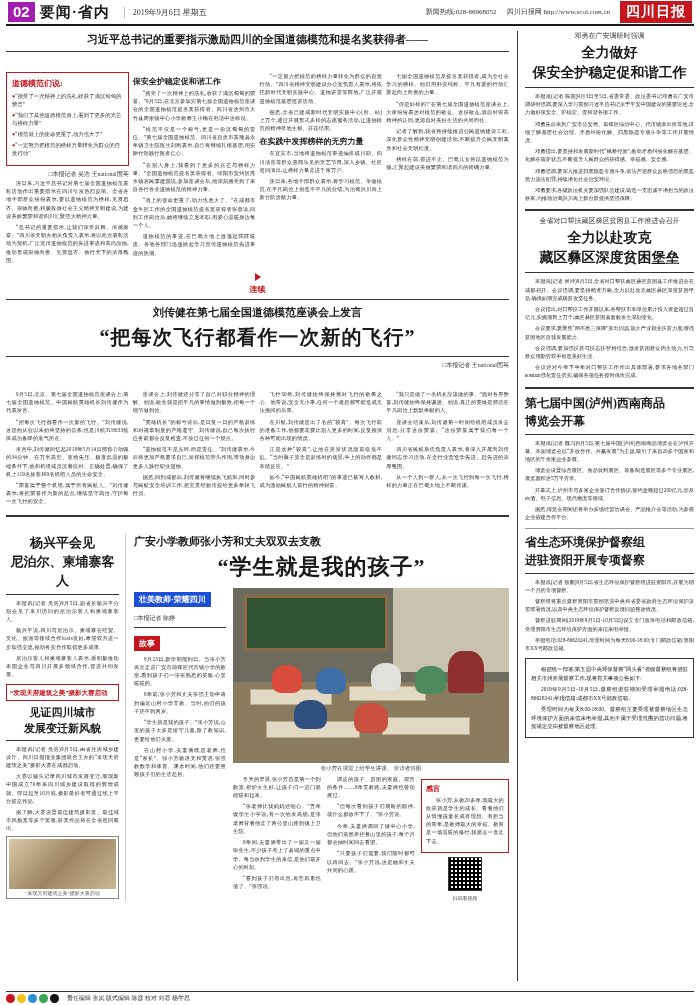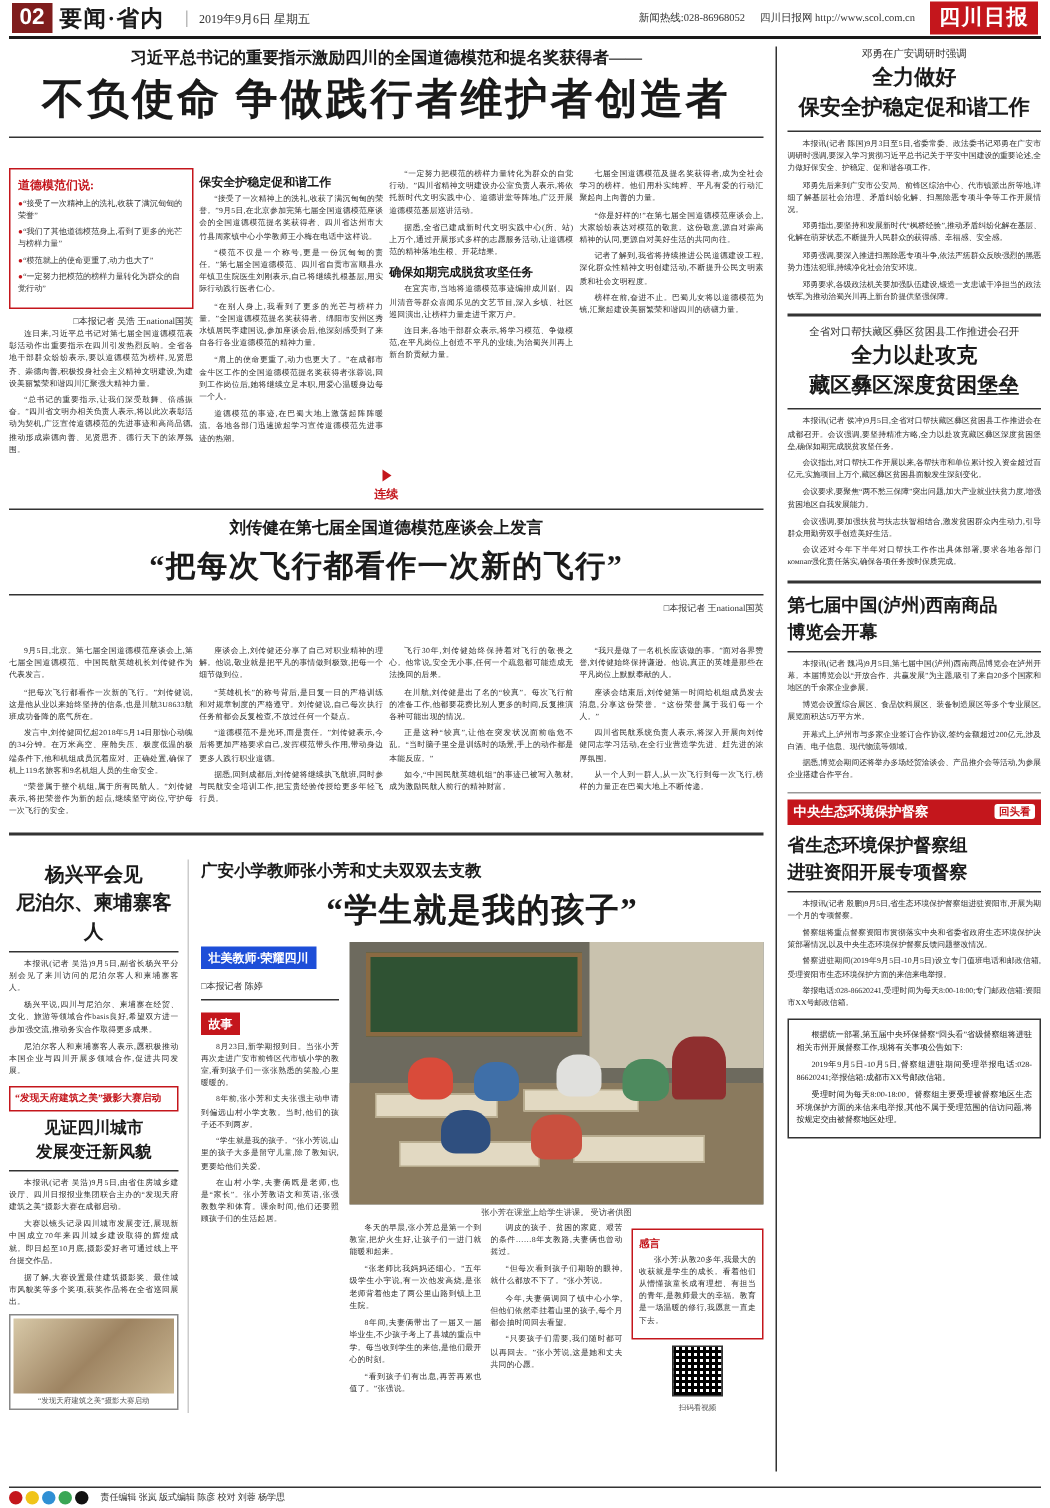--- a/index.html
+++ b/index.html
@@ -12,21 +12,21 @@
   }
   .page { width: 700px; height: 1005px; position: relative; padding: 0 6px; }
 
   
   .masthead {
     display: flex; align-items: center;
     height: 26px; border-bottom: 2px solid #1a1a1a;
     padding: 0 2px;
   }
   .pagenum {
-    background: #7f1d1d; color: #fff;
+    background: #a21caf; color: #fff;
     font-weight: bold; font-size: 15px;
     padding: 1px 5px; line-height: 18px;
     margin-right: 5px;
     font-family: "Liberation Sans", sans-serif;
   }
   .section-title { font-size: 15px; font-weight: bold; letter-spacing: 1px; margin-right: 14px; }
   .date-line { font-size: 8px; color: #333; border-left: 1px solid #bbb; padding-left: 8px; }
   .masthead-spacer { flex: 1; }
   .hotline { font-size: 7px; color: #333; margin-right: 10px; }
   .weburl { font-size: 7px; color: #333; margin-right: 10px; }
@@ -155,21 +155,20 @@
     <div class="weburl">四川日报网 http://www.scol.com.cn</div>
     <div class="logo-box">四川日报</div>
   </div>
 
   <div class="body-wrap">
 
     <div class="left-col">
 
       <div>
         <div class="kicker">习近平总书记的重要指示激励四川的全国道德模范和提名奖获得者——</div>
-        <div class="headline-main">不负使命  争做践行者维护者创造者</div>
         <div class="rule-thin"></div>
 
         <div class="lead-cols">
           <div class="col">
             <div class="quote-box">
               <div class="quote-title">道德模范们说:</div>
               <div class="quote-item"><span class="bullet-red">●</span><span>“接受了一次精神上的洗礼,收获了满沉甸甸的荣誉”</span></div>
               <div class="quote-item"><span class="bullet-red">●</span><span>“我们了其他道德模范身上,看到了更多的光芒与榜样力量”</span></div>
               <div class="quote-item"><span class="bullet-red">●</span><span>“模范就上的使命更重了,动力也大了”</span></div>
               <div class="quote-item"><span class="bullet-red">●</span><span>“一定努力把模范的榜样力量转化为群众的自觉行动”</span></div>
@@ -190,21 +189,21 @@
               <p>“肩上的使命更重了,动力也更大了。”在成都市金牛区工作的全国道德模范提名奖获得者张蓉说,回到工作岗位后,她将继续立足本职,用爱心温暖身边每一个人。</p>
               <p>道德模范的事迹,在巴蜀大地上激荡起阵阵暖流。各地各部门迅速掀起学习宣传道德模范先进事迹的热潮。</p>
             </div>
           </div>
 
           <div class="col">
             <div class="ptxt">
               <p>“一定努力把模范的榜样力量转化为群众的自觉行动。”四川省精神文明建设办公室负责人表示,将依托新时代文明实践中心、道德讲堂等阵地,广泛开展道德模范基层巡讲活动。</p>
               <p>据悉,全省已建成新时代文明实践中心(所、站)上万个,通过开展形式多样的志愿服务活动,让道德模范的精神落地生根、开花结果。</p>
             </div>
-            <div class="sub-h">确保如期完成脱贫攻坚任务</div>
+            <div class="sub-h">在实践中发挥榜样的无穷力量</div>
             <div class="ptxt">
               <p>在宜宾市,当地将道德模范事迹编排成川剧、四川清音等群众喜闻乐见的文艺节目,深入乡镇、社区巡回演出,让榜样力量走进千家万户。</p>
               <p>连日来,各地干部群众表示,将学习模范、争做模范,在平凡岗位上创造不平凡的业绩,为治蜀兴川再上新台阶贡献力量。</p>
             </div>
           </div>
 
           <div class="col">
             <div class="ptxt">
               <p>七届全国道德模范及提名奖获得者,成为全社会学习的榜样。他们用朴实纯粹、平凡有爱的行动汇聚起向上向善的力量。</p>
               <p>“你是好样的!”在第七届全国道德模范座谈会上,大家纷纷表达对模范的敬意。这份敬意,源自对崇高精神的认同,更源自对美好生活的共同向往。</p>
@@ -404,24 +403,20 @@
           <p>本报讯(记者 魏冯)9月5日,第七届中国(泸州)西南商品博览会在泸州开幕。本届博览会以“开放合作、共赢发展”为主题,吸引了来自20多个国家和地区的千余家企业参展。</p>
           <p>博览会设置综合展区、食品饮料展区、装备制造展区等多个专业展区,展览面积达5万平方米。</p>
           <p>开幕式上,泸州市与多家企业签订合作协议,签约金额超过200亿元,涉及白酒、电子信息、现代物流等领域。</p>
           <p>据悉,博览会期间还将举办多场经贸洽谈会、产品推介会等活动,为参展企业搭建合作平台。</p>
         </div>
       </div>
 
       <div class="mod-sep-thin"></div>
 
       <div>
-        <div class="banner-red">
-          <span>中央生态环境保护督察</span>
-          <span class="banner-tag">回头看</span>
-        </div>
         <div class="rh-mid" style="white-space:pre-line;text-align:left;margin-top:4px;">省生态环境保护督察组
 进驻资阳开展专项督察</div>
         <div class="rule-thin"></div>
         <div class="rtxt">
           <p>本报讯(记者 殷鹏)9月5日,省生态环境保护督察组进驻资阳市,开展为期一个月的专项督察。</p>
           <p>督察组将重点督察资阳市贯彻落实中央和省委省政府生态环境保护决策部署情况,以及中央生态环境保护督察反馈问题整改情况。</p>
           <p>督察进驻期间(2019年9月5日-10月5日)设立专门值班电话和邮政信箱,受理资阳市生态环境保护方面的来信来电举报。</p>
           <p>举报电话:028-86620241,受理时间为每天8:00-18:00;专门邮政信箱:资阳市XX号邮政信箱。</p>
         </div>
       </div>

